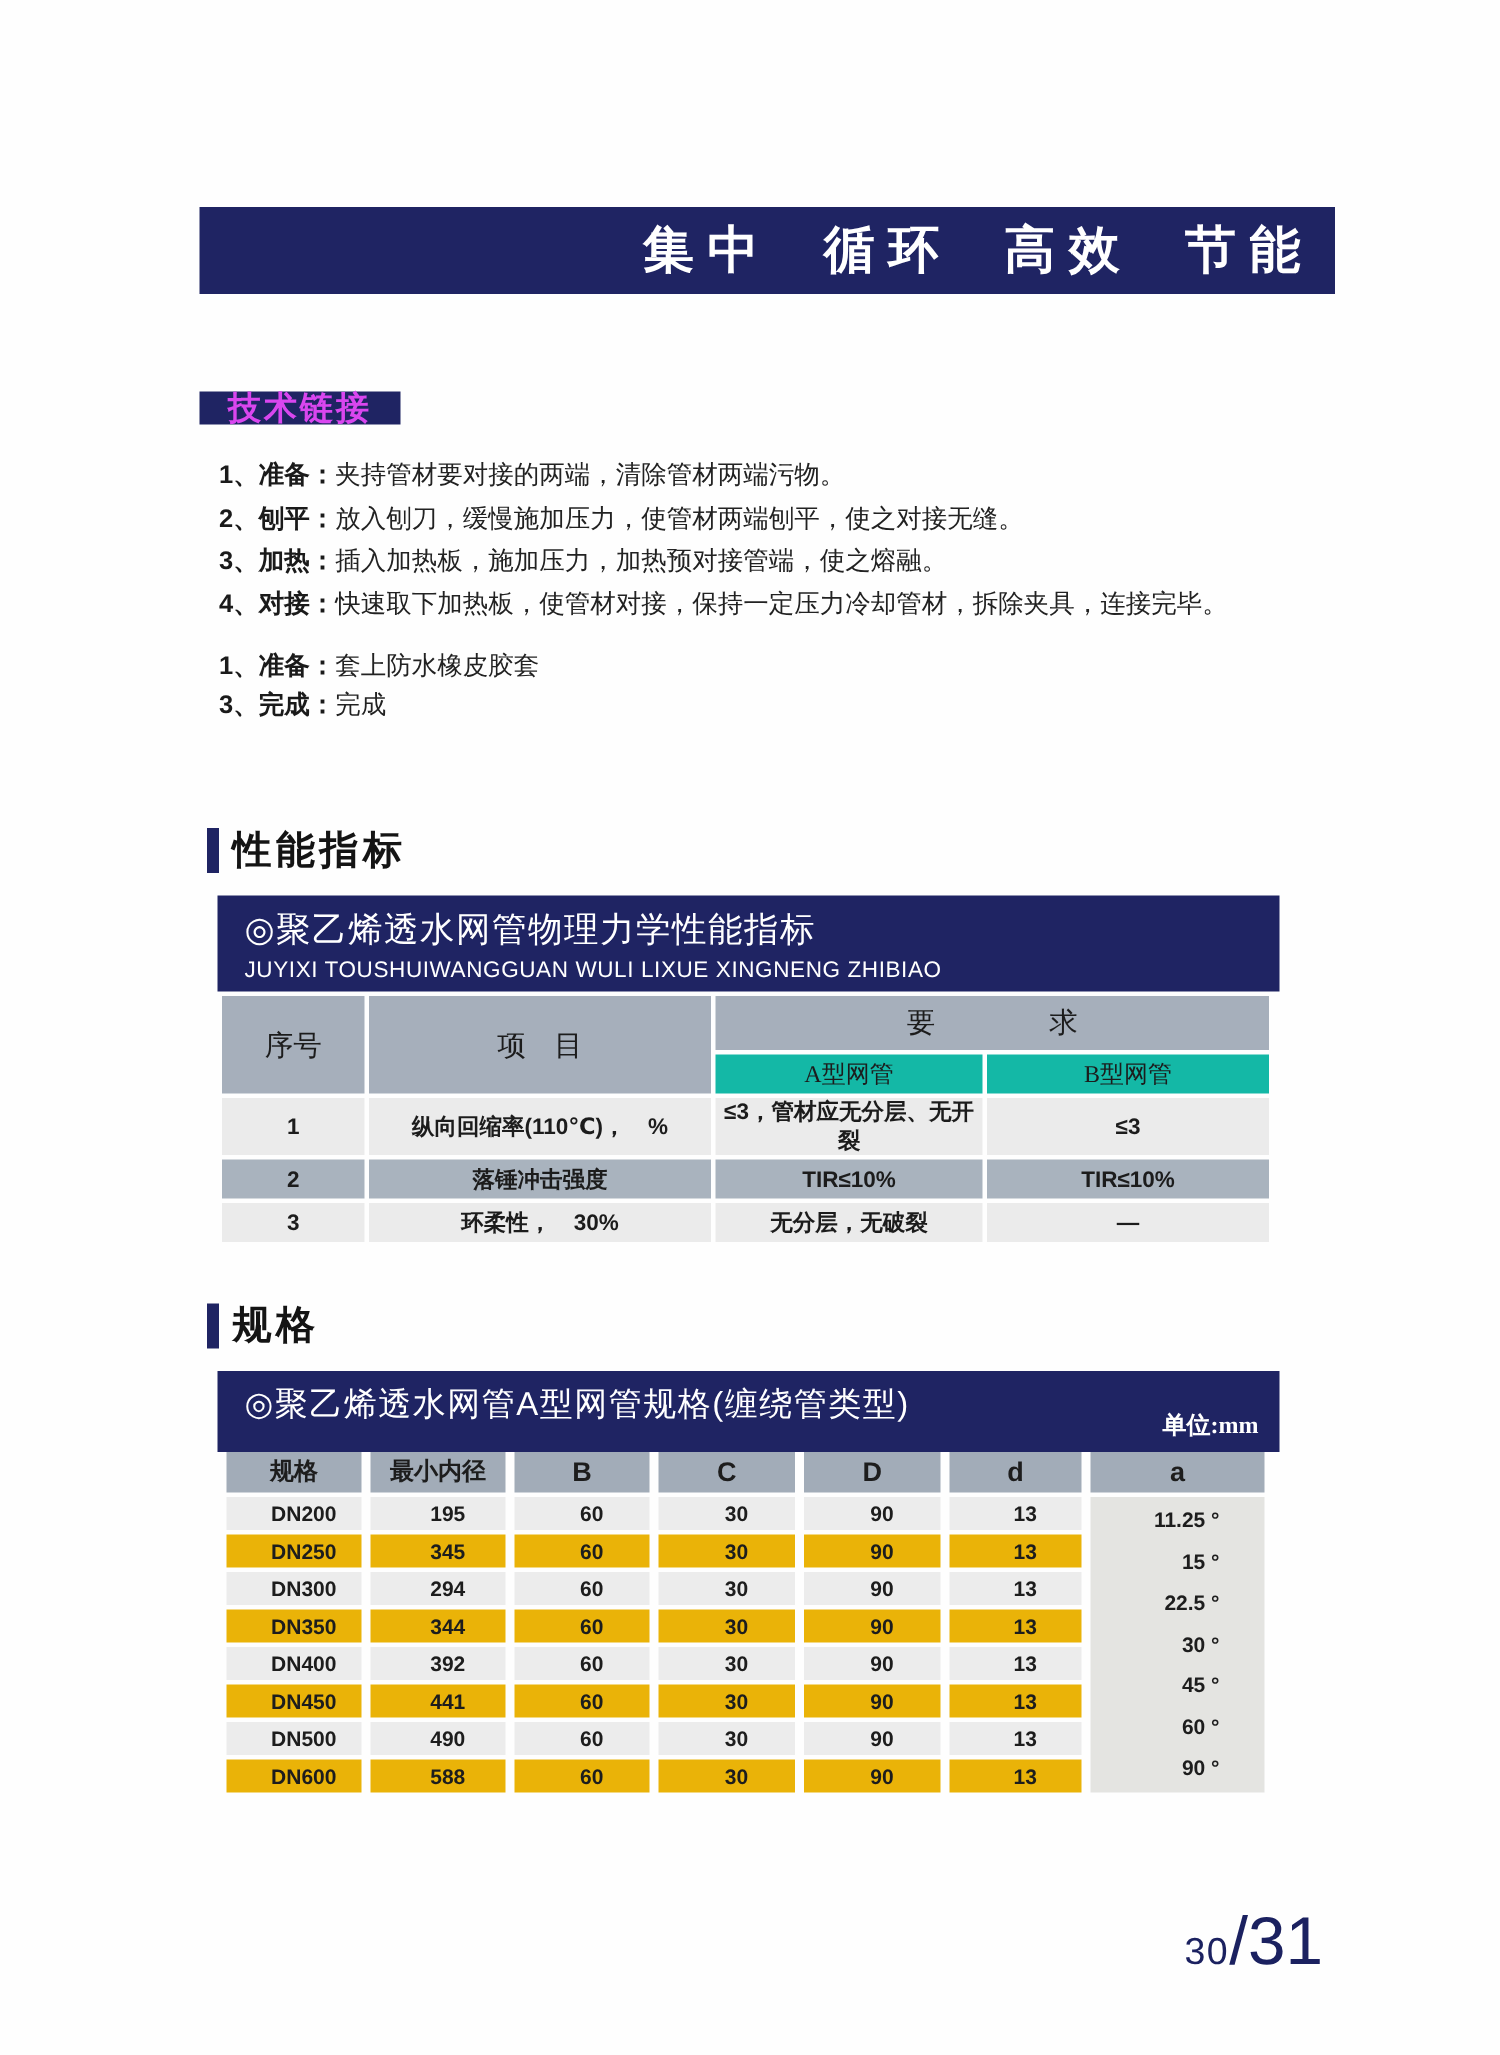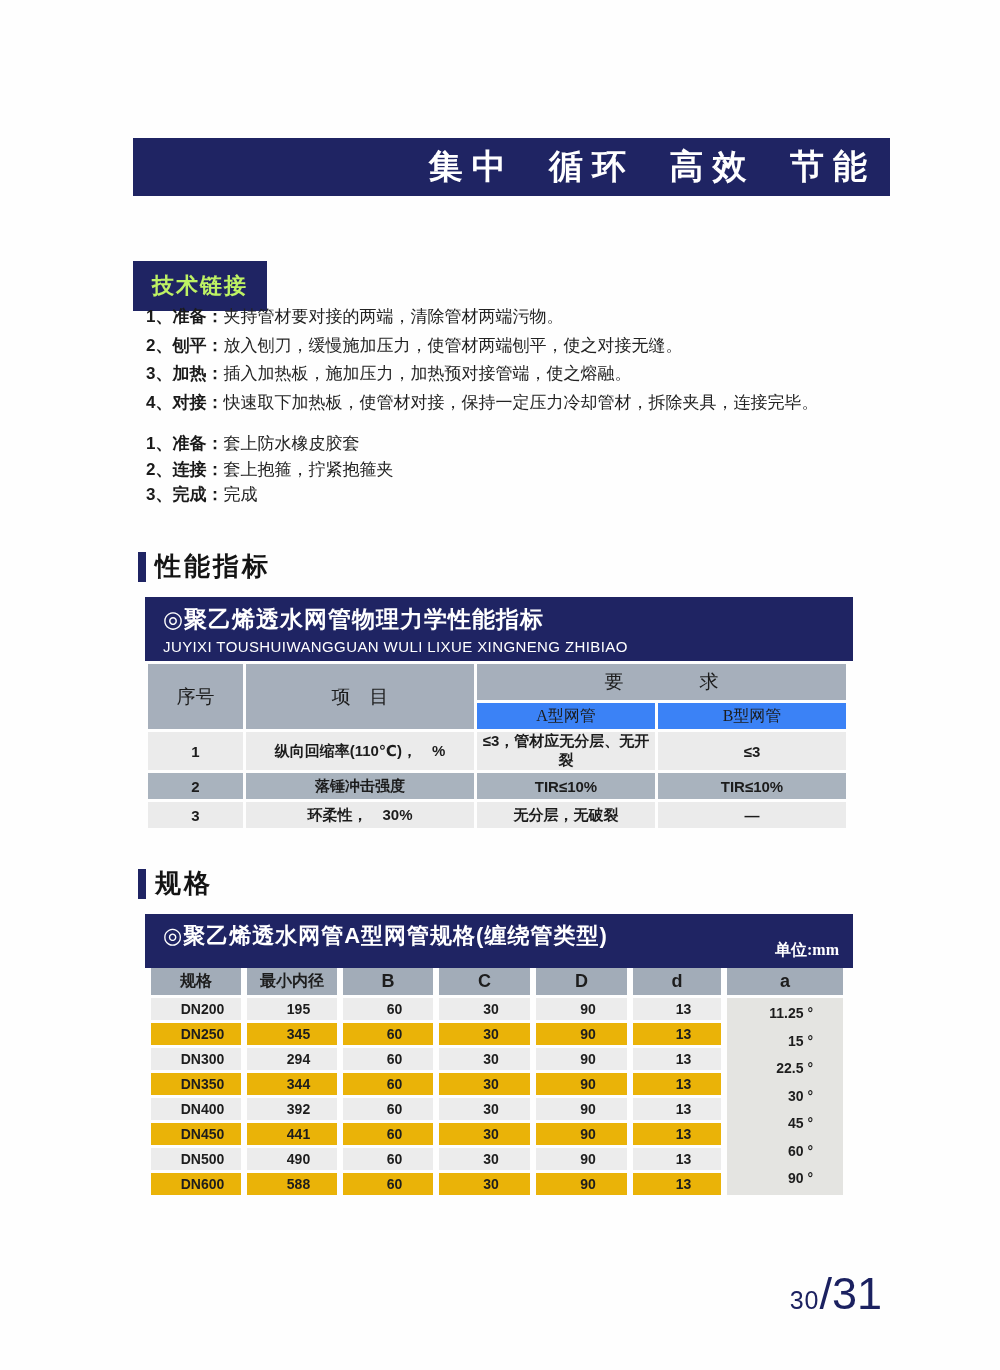--- a/index.html
+++ b/index.html
@@ -6,22 +6,22 @@
   html,body { background:#ffffff; }
   body { width:1000px; height:1370px; font-family:"Liberation Sans","DejaVu Sans",sans-serif; }
   .page { position:relative; width:1000px; height:1370px; background:#fefefe; overflow:hidden; }
 
   
   .title-bar { position:absolute; left:133px; top:138px; width:757px; height:58px;
     background:#1f2463; color:#ffffff; display:flex; align-items:center; justify-content:flex-end; }
   .title-bar span { font-size:34px; font-weight:bold; letter-spacing:9px; word-spacing:16px; padding-right:14px; }
 
   
-  .tech-badge { position:absolute; left:133px; top:261px; width:134px; height:50px;
-    background:#1f2463; color:#bef264; display:flex; align-items:center; justify-content:center;
+  .tech-badge { position:absolute; left:133px; top:261px; width:134px; height:22px;
+    background:#1f2463; color:#d946ef; display:flex; align-items:center; justify-content:center;
     font-size:22px; font-weight:bold; letter-spacing:2px; }
 
   
   .steps { position:absolute; left:146px; color:#222222; }
   .steps-1 { top:303px; }
   .steps-2 { top:431px; }
   .step-line { font-size:17px; }
   .steps-1 .step-line { line-height:28.5px; }
   .steps-2 .step-line { line-height:25.5px; }
   .step-label { font-weight:bold; color:#1a1a1a; }
@@ -31,32 +31,32 @@
   .sec-heading { position:absolute; left:138px; display:flex; align-items:center; }
   .sec-heading .accent { width:8px; height:30px; background:#1f2463; margin-right:9px; }
   .sec-heading .txt { font-size:26px; font-weight:bold; color:#141414; letter-spacing:3px;font-family:Liberation Serif, serif; }
   #heading-perf { top:549px; }
   #heading-spec { top:866px; }
 
   
   .banner { position:absolute; left:145px; width:708px; background:#1f2463; color:#ffffff; padding:7px 0 0 18px; }
   #banner-perf { top:597px; height:64px; }
   #banner-spec { top:914px; height:54px; }
-  .banner .b-title { font-size:23px; font-weight:bold; letter-spacing:1px; }
+  .banner .b-title { font-size:23px; font-weight:normal; letter-spacing:1px; }
   #banner-spec .b-title { font-size:22px; }
   .banner .b-sub { font-size:15px; letter-spacing:0.4px; margin-top:3px; }
   .unit { position:absolute; right:14px; bottom:7px; font-family:"Liberation Serif",serif; font-weight:bold; font-size:16px; }
 
   
   .perf-wrap { position:absolute; left:145px; top:661px; }
   table { border-collapse:separate; }
   .perf-table { border-spacing:3px; }
   .perf-table th, .perf-table td { text-align:center; vertical-align:middle; color:#1c1c1c; }
   .perf-table .hdr { background:#a6afbb; font-family:"Liberation Serif","DejaVu Serif",serif; font-weight:normal; font-size:19px; }
-  .perf-table .sub-hdr { background:#3b82f6; font-family:"Liberation Serif","DejaVu Serif",serif; font-weight:normal; font-size:16px; height:26px; }
+  .perf-table .sub-hdr { background:#14b8a6; font-family:"Liberation Serif","DejaVu Serif",serif; font-weight:normal; font-size:16px; height:26px; }
   .perf-table .c-no { width:95px; }
   .perf-table .c-item { width:228px; }
   .perf-table .c-a { width:178px; }
   .perf-table .c-b { width:188px; }
   .perf-table .r-req { height:36px; }
   .perf-table tr.data td { height:26px; font-size:15px; font-weight:600; }
   .perf-table tr.light td { background:#ebebeb; }
   .perf-table tr.gray td { background:#a9b3be; }
 
   
@@ -94,21 +94,20 @@
 
   <div class="steps steps-1">
     <div class="step-line"><span class="step-label">1、准备：</span><span class="step-text">夹持管材要对接的两端，清除管材两端污物。</span></div>
     <div class="step-line"><span class="step-label">2、刨平：</span><span class="step-text">放入刨刀，缓慢施加压力，使管材两端刨平，使之对接无缝。</span></div>
     <div class="step-line"><span class="step-label">3、加热：</span><span class="step-text">插入加热板，施加压力，加热预对接管端，使之熔融。</span></div>
     <div class="step-line"><span class="step-label">4、对接：</span><span class="step-text">快速取下加热板，使管材对接，保持一定压力冷却管材，拆除夹具，连接完毕。</span></div>
   </div>
 
   <div class="steps steps-2">
     <div class="step-line"><span class="step-label">1、准备：</span><span class="step-text">套上防水橡皮胶套</span></div>
-    <div class="step-line"><span class="step-label">2、连接：</span><span class="step-text">套上抱箍，拧紧抱箍夹</span></div>
     <div class="step-line"><span class="step-label">3、完成：</span><span class="step-text">完成</span></div>
   </div>
 
   <div class="sec-heading" id="heading-perf">
     <div class="accent"></div>
     <div class="txt">性能指标</div>
   </div>
 
   <div class="banner" id="banner-perf">
     <div class="b-title">◎聚乙烯透水网管物理力学性能指标</div>

